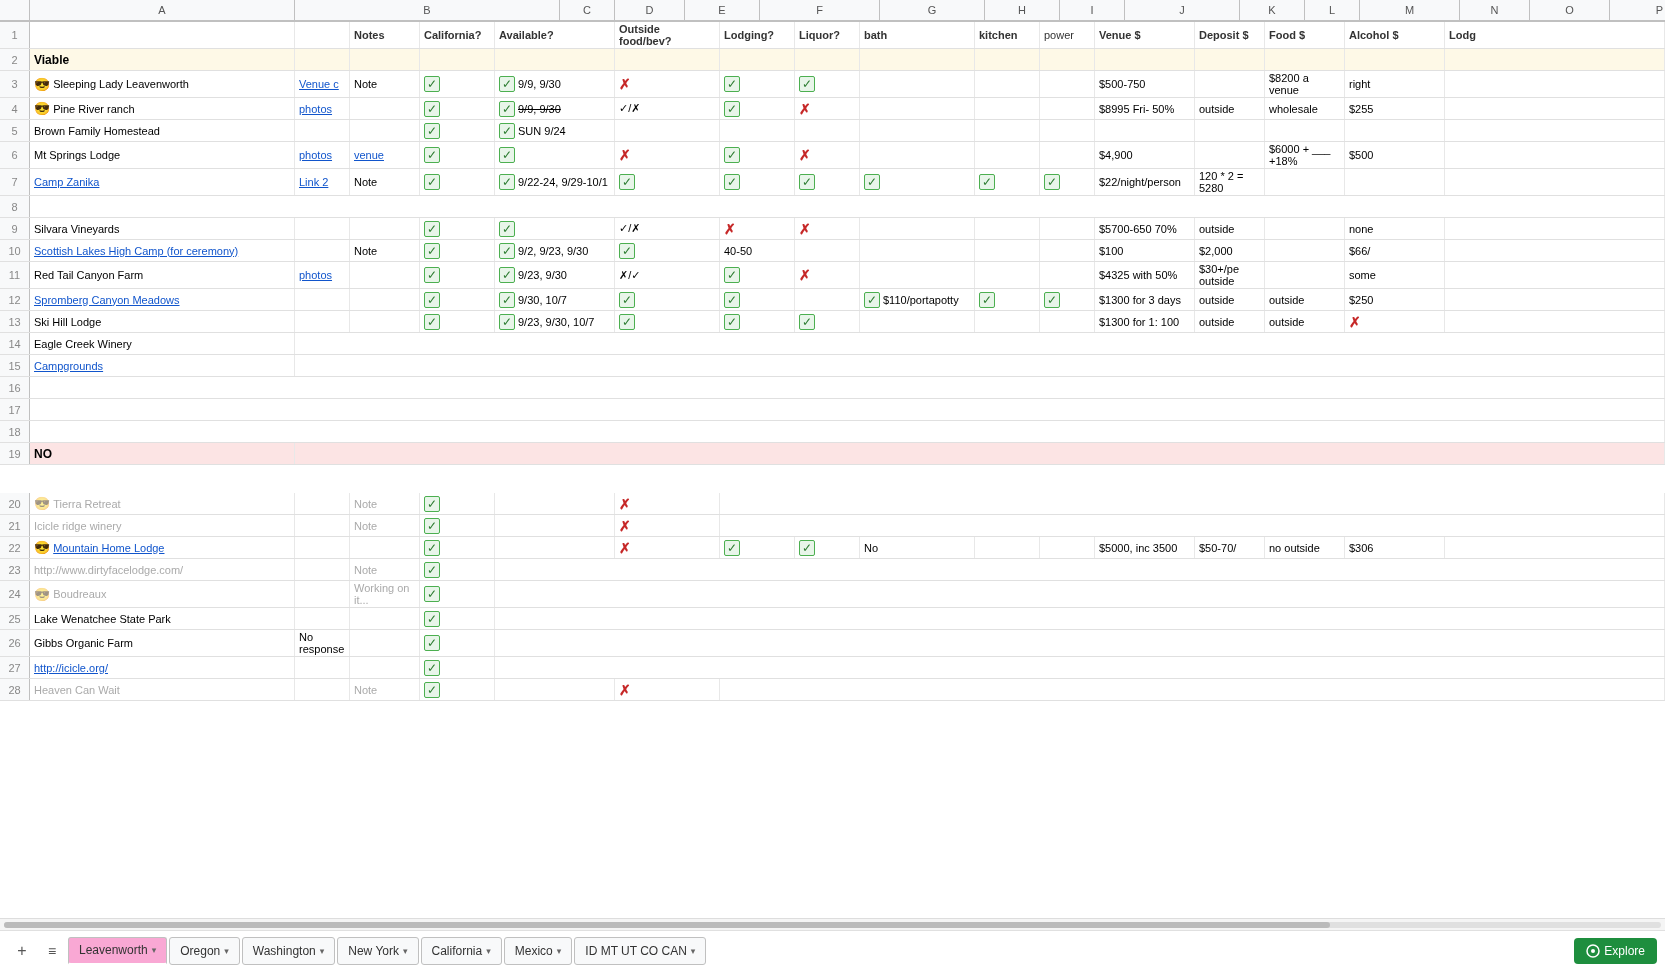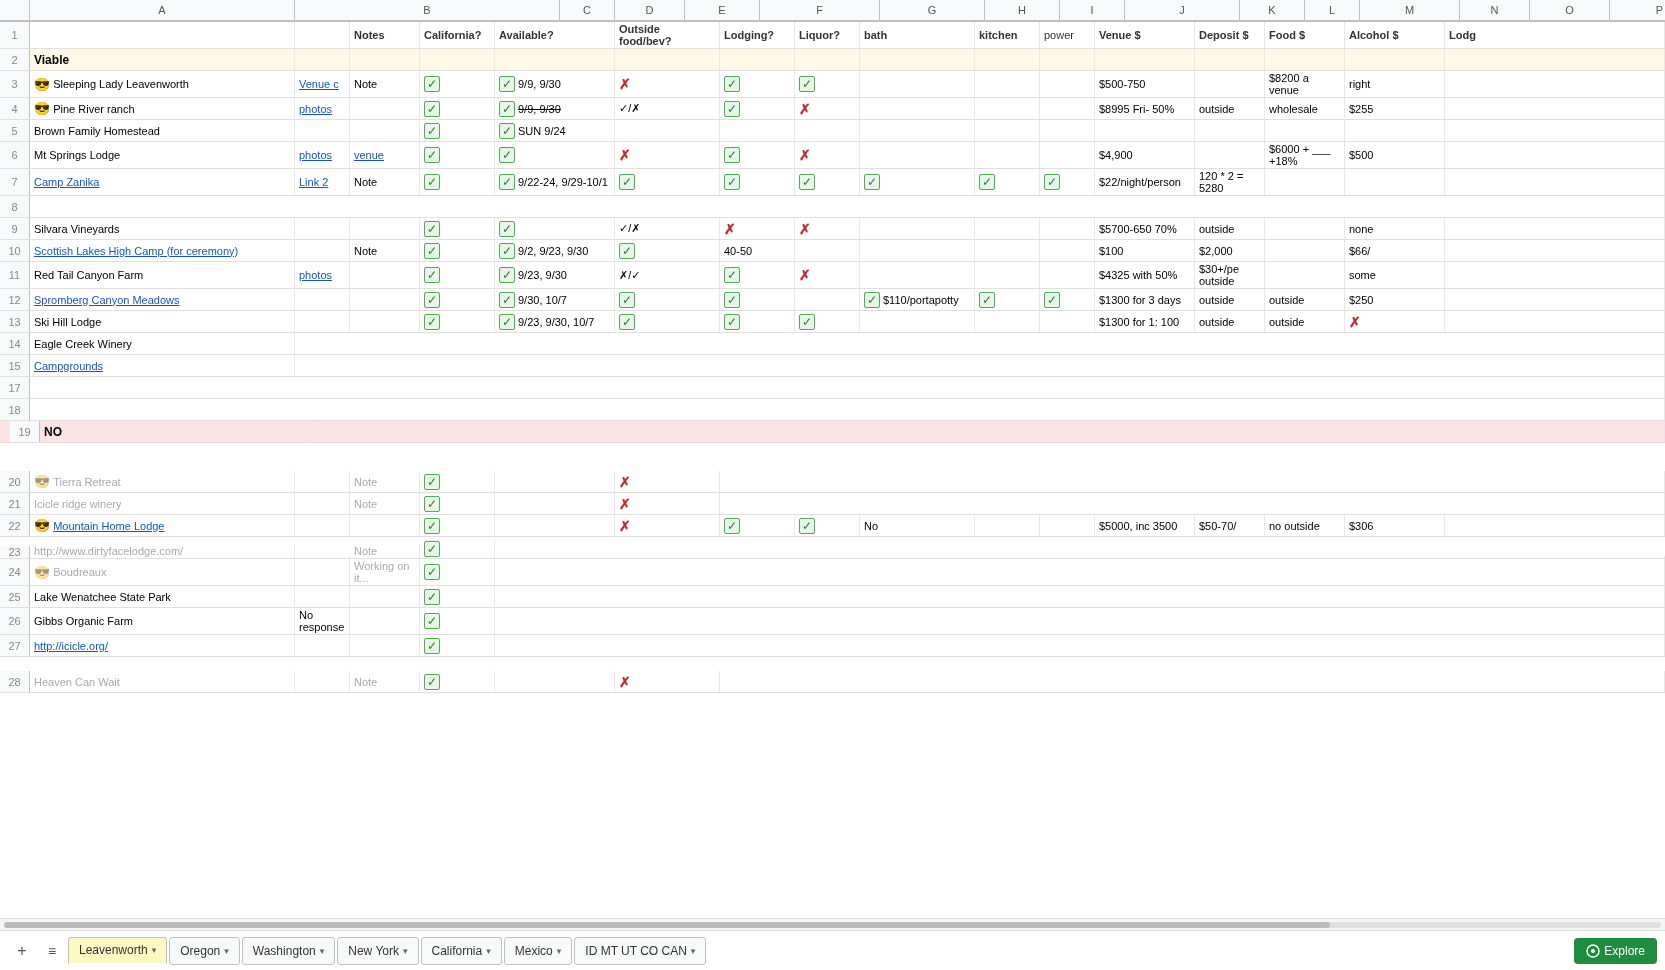--- a/index.html
+++ b/index.html
@@ -42,21 +42,21 @@
     .red-x { display: inline-flex; align-items: center; justify-content: center; color: #c62828; font-size: 14px; font-weight: bold; }
 
     
     .emoji { font-size: 13px; margin-right: 3px; }
 
     
     .tabs-bar { height: 40px; background: #fff; border-top: 1px solid #e0e0e0; display: flex; align-items: center; padding: 0 8px; gap: 2px; flex-shrink: 0; }
     .tab-add { width: 28px; height: 28px; display: flex; align-items: center; justify-content: center; font-size: 16px; color: #555; cursor: pointer; border-radius: 3px; }
     .tab-menu { width: 28px; height: 28px; display: flex; align-items: center; justify-content: center; font-size: 14px; color: #555; cursor: pointer; }
     .tab { height: 28px; padding: 0 10px; display: flex; align-items: center; gap: 4px; border: 1px solid #c0c0c0; border-radius: 3px; background: #f8f9fa; cursor: pointer; font-size: 12px; color: #333; white-space: nowrap; }
-    .tab.active { background: #fef9c3; border-bottom: 2px solid #fff; font-weight: 500; }
+    .tab.active { background: #f9a8d4; border-bottom: 2px solid #fff; font-weight: 500; }
     .tab-arrow { font-size: 9px; color: #666; }
     .tabs-spacer { flex: 1; }
     .explore-btn { display: flex; align-items: center; gap: 4px; background: #1e8e3e; color: #fff; border: none; border-radius: 4px; padding: 6px 12px; font-size: 12px; cursor: pointer; }
 
     
     .scrollbar-area { height: 12px; background: #f5f5f5; border-top: 1px solid #ddd; display: flex; align-items: center; padding: 0 4px; }
     .scrollbar-track { flex: 1; height: 6px; background: #e0e0e0; border-radius: 3px; position: relative; }
     .scrollbar-thumb { position: absolute; left: 0; width: 80%; height: 100%; background: #bbb; border-radius: 3px; }
 
     
@@ -445,32 +445,36 @@
     </div>
 
     <div class="row">
       <div class="row-num">15</div>
       <div class="cell col-b">
           <a href="#">Campgrounds</a>
         </div>
       <div class="cell" style="flex:1"></div>
     </div>
 
+    <div class="row">
+      <div class="row-num">16</div>
+      <div class="cell" style="flex:1"></div>
+    </div>
 
     <div class="row">
       <div class="row-num">17</div>
       <div class="cell" style="flex:1"></div>
     </div>
 
     <div class="row">
       <div class="row-num">18</div>
       <div class="cell" style="flex:1"></div>
     </div>
 
-    <div class="row" style="background:#fce4e4;padding-left:10px;">
+    <div class="row" style="background:#fce4e4;">
       <div class="row-num">19</div>
       <div class="cell col-b section-label">NO</div>
       <div class="cell" style="flex:1;background:#fce4e4;"></div>
     </div>
 
     <div class="row" style="color:#aaa;margin-top:28px;">
       <div class="row-num">20</div>
       <div class="cell col-b"><span class="emoji" style="opacity:0.5">😎</span>Tierra Retreat</div>
       <div class="cell col-c"></div>
       <div class="cell col-d">Note</div>
@@ -523,21 +527,21 @@
       <div class="cell col-j">No</div>
       <div class="cell col-k"></div>
       <div class="cell col-l"></div>
       <div class="cell col-m">$5000, inc 3500</div>
       <div class="cell col-n">$50-70/</div>
       <div class="cell col-o">no outside</div>
       <div class="cell col-p">$306</div>
       <div class="cell" style="flex:1"></div>
     </div>
 
-    <div class="row" style="color:#aaa;align-items:flex-end;">
+    <div class="row" style="color:#aaa;">
       <div class="row-num">23</div>
       <div class="cell col-b">http://www.dirtyfacelodge.com/</div>
       <div class="cell col-c"></div>
       <div class="cell col-d">Note</div>
       <div class="cell col-e">
           <span class="green-box">✓</span>
         </div>
       <div class="cell" style="flex:1"></div>
     </div>
 
@@ -580,21 +584,21 @@
           <a href="#">http://icicle.org/</a>
         </div>
       <div class="cell col-c"></div>
       <div class="cell col-d"></div>
       <div class="cell col-e">
           <span class="green-box">✓</span>
         </div>
       <div class="cell" style="flex:1"></div>
     </div>
 
-    <div class="row" style="color:#aaa;margin-top:14px;">
+    <div class="row" style="color:#aaa;">
       <div class="row-num">28</div>
       <div class="cell col-b">Heaven Can Wait</div>
       <div class="cell col-c"></div>
       <div class="cell col-d">Note</div>
       <div class="cell col-e">
           <span class="green-box">✓</span>
         </div>
       <div class="cell col-f"></div>
       <div class="cell col-g">
           <span class="red-x">✗</span>

